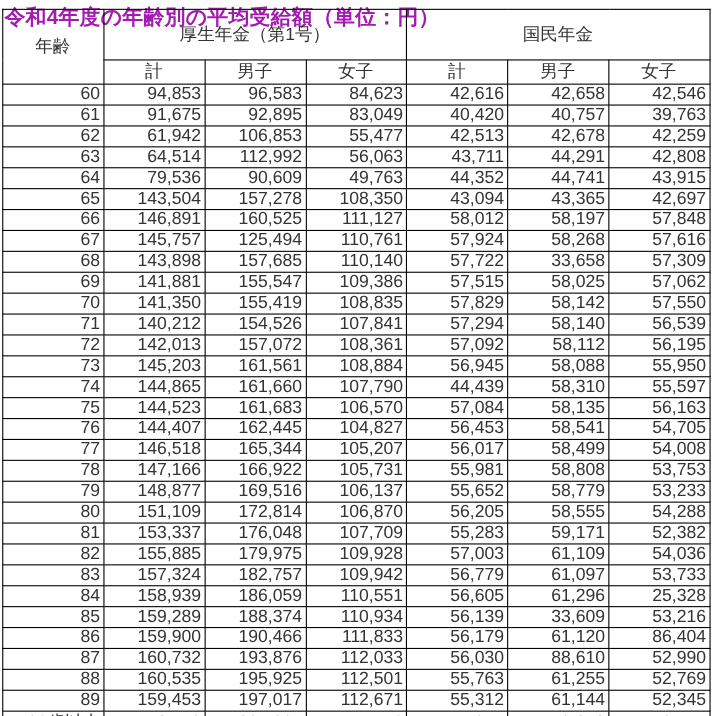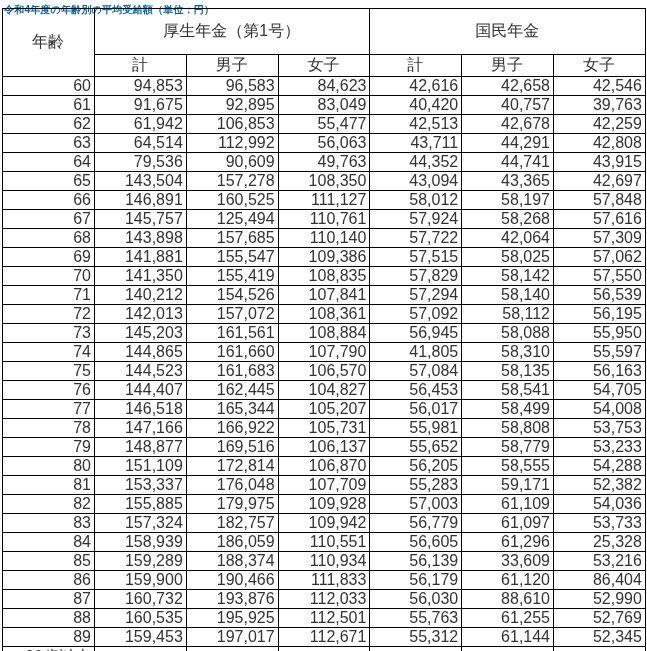--- a/index.html
+++ b/index.html
@@ -12,23 +12,23 @@
     position: relative;
     width: 647px;
     height: 651px;
     background: #ffffff;
     overflow: hidden;
   }
   .title {
     position: absolute;
     left: 4px;
     top: 3px;
-    font-size: 10px;
+    font-size: 19px;
     font-weight: bold;
-    color: #0369a1;
+    color: #a21caf;
     letter-spacing: 0.2px;
     white-space: nowrap;
   }
   table.pension {
     position: absolute;
     left: 2px;
     top: 8px;
     width: 643px;
     border-collapse: collapse;
     table-layout: fixed;
@@ -162,21 +162,21 @@
           <td class="num-cell">57,924</td>
           <td class="num-cell">58,268</td>
           <td class="num-cell">57,616</td>
         </tr>
         <tr>
           <td class="age-cell">68</td>
           <td class="num-cell">143,898</td>
           <td class="num-cell">157,685</td>
           <td class="num-cell">110,140</td>
           <td class="num-cell">57,722</td>
-          <td class="num-cell">42,064</td>
+          <td class="num-cell">33,658</td>
           <td class="num-cell">57,309</td>
         </tr>
         <tr>
           <td class="age-cell">69</td>
           <td class="num-cell">141,881</td>
           <td class="num-cell">155,547</td>
           <td class="num-cell">109,386</td>
           <td class="num-cell">57,515</td>
           <td class="num-cell">58,025</td>
           <td class="num-cell">57,062</td>
@@ -215,21 +215,21 @@
           <td class="num-cell">108,884</td>
           <td class="num-cell">56,945</td>
           <td class="num-cell">58,088</td>
           <td class="num-cell">55,950</td>
         </tr>
         <tr>
           <td class="age-cell">74</td>
           <td class="num-cell">144,865</td>
           <td class="num-cell">161,660</td>
           <td class="num-cell">107,790</td>
-          <td class="num-cell">41,805</td>
+          <td class="num-cell">44,439</td>
           <td class="num-cell">58,310</td>
           <td class="num-cell">55,597</td>
         </tr>
         <tr>
           <td class="age-cell">75</td>
           <td class="num-cell">144,523</td>
           <td class="num-cell">161,683</td>
           <td class="num-cell">106,570</td>
           <td class="num-cell">57,084</td>
           <td class="num-cell">58,135</td>

